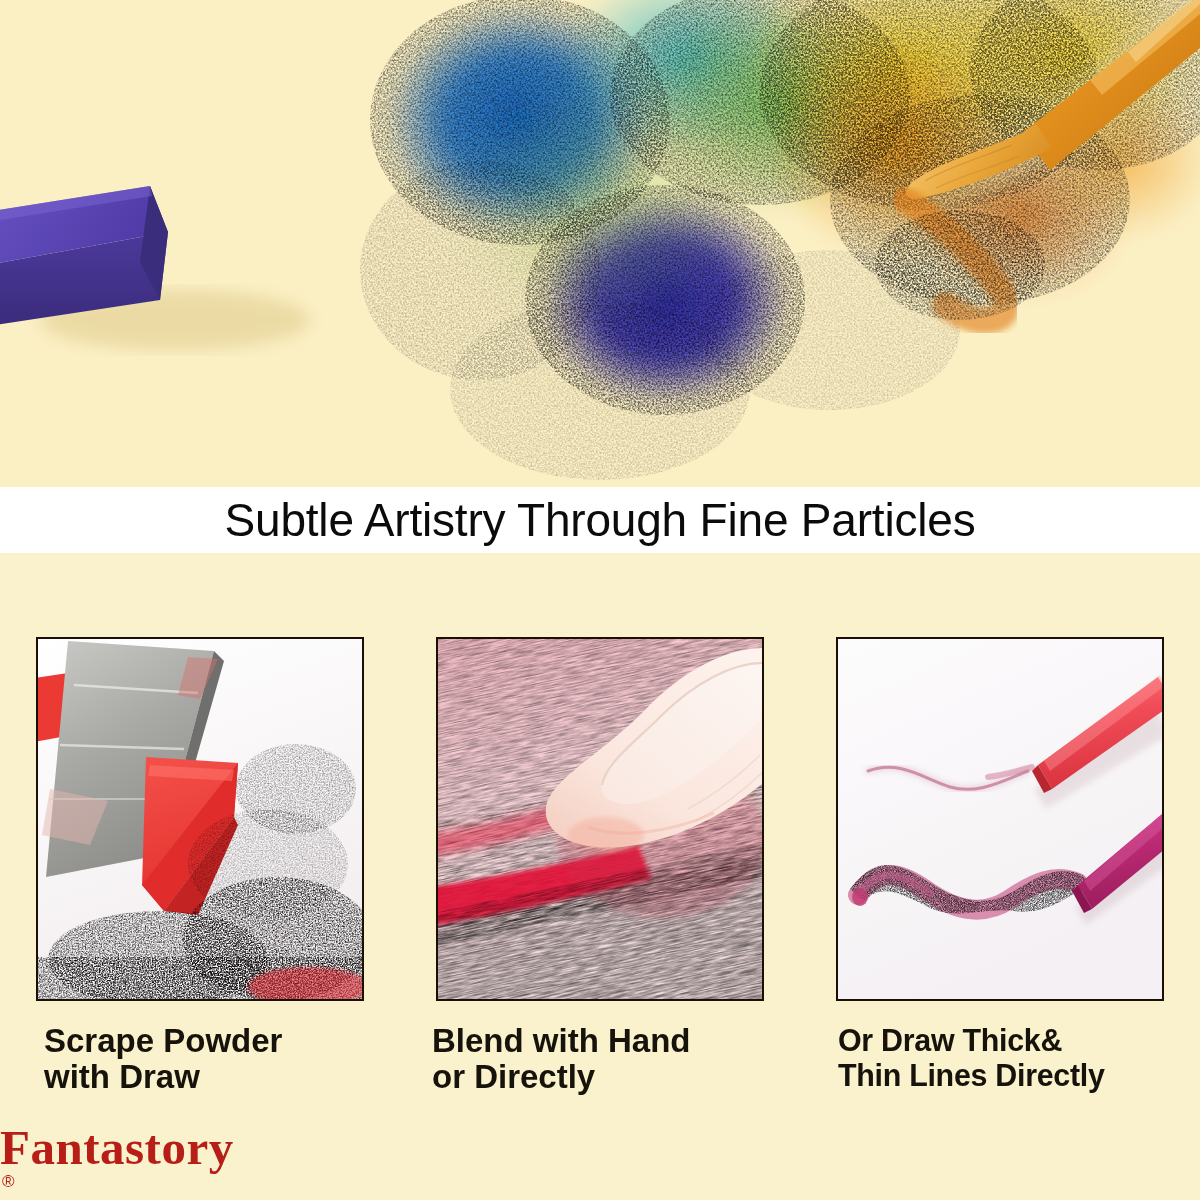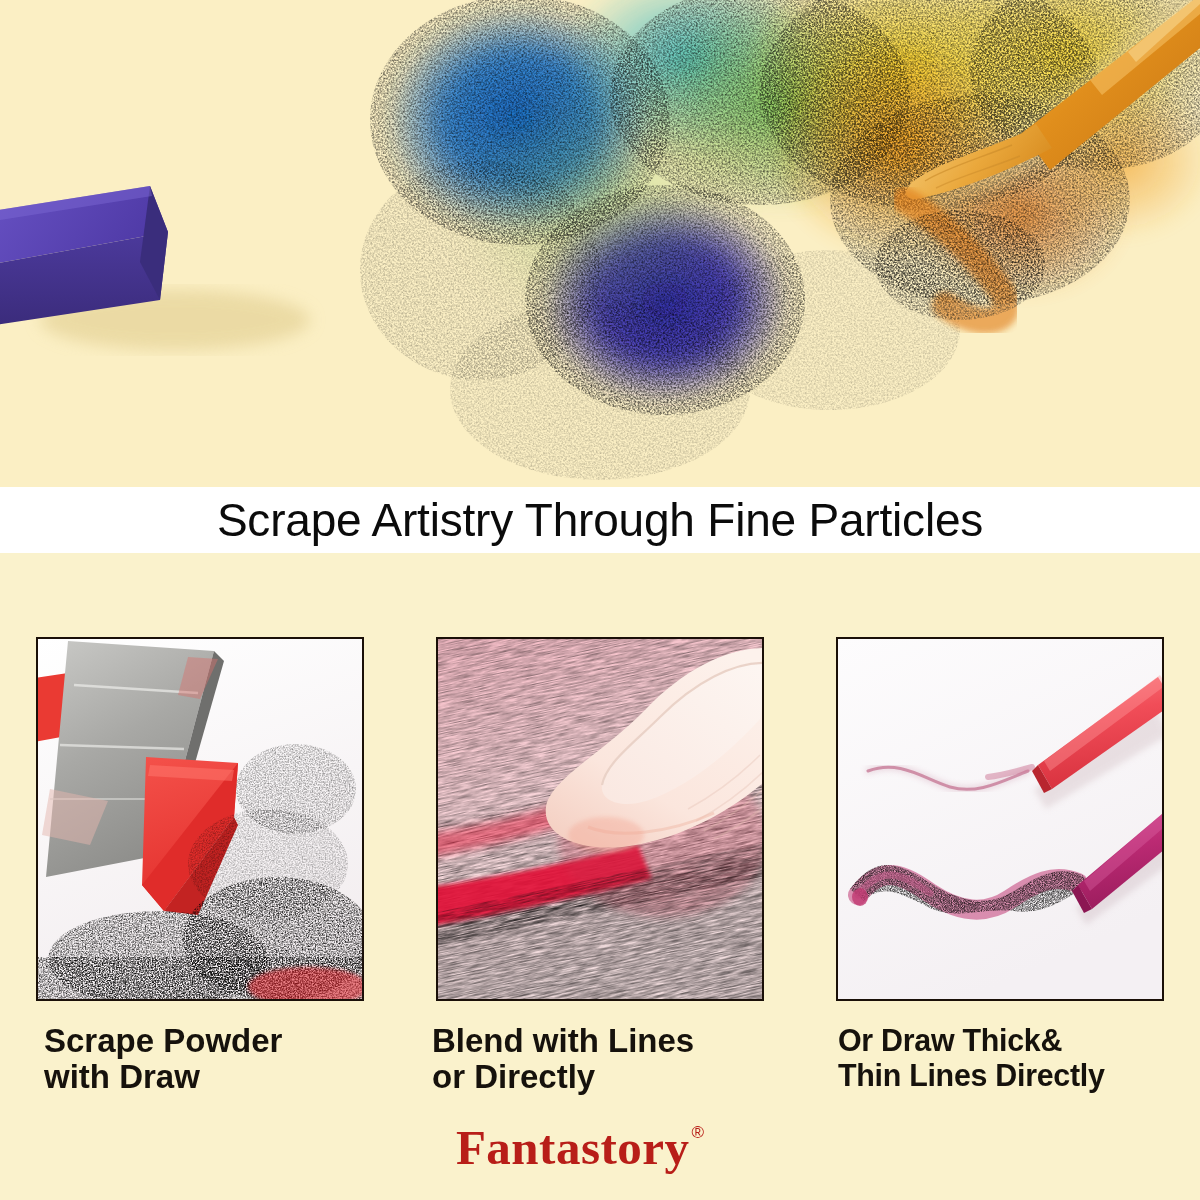--- a/index.html
+++ b/index.html
@@ -45,21 +45,21 @@
     font-family:"Liberation Sans",sans-serif;
   }
   .caption .l2{display:block;}
   .caption.c1{left:44px;}
   .caption.c2{left:432px;}
   .caption.c3{left:838px;font-size:32px;transform:scaleX(.95);transform-origin:left top;letter-spacing:-0.3px;}
 
   
   .logo-wrap{
     position:absolute;left:0;top:570px;width:1160px;
-    display:flex;align-items:flex-start;justify-content:center;
+    display:flex;align-items:flex-start;justify-content:center;flex-direction:column;
   }
   .logo{
     font-family:"Liberation Serif",serif;
     font-weight:700;font-size:49px;color:#b81e18;letter-spacing:0.5px;line-height:1;
   }
   .logo-r{
     font-family:"Liberation Sans",sans-serif;
     font-size:17px;color:#b81e18;vertical-align:super;margin-left:2px;font-weight:400;
   }
 </style>
@@ -194,21 +194,21 @@
 
         <g opacity=".8">
           <path d="M 905 200 C 930 215 960 240 985 270 C 1000 288 1010 300 1005 312 C 995 328 965 320 945 305" stroke="#e07a18" stroke-width="26" fill="none" stroke-linecap="round" filter="url(#soft3)" opacity=".75"></path>
           <ellipse cx="960" cy="265" rx="85" ry="55" fill="#e2761a" filter="url(#speck)" opacity=".85"></ellipse>
         </g>
       </g>
     </svg>
   </div>
 
   <div class="title-band">
-    <h1>Scrape Artistry Through Fine Particles</h1>
+    <h1>Subtle Artistry Through Fine Particles</h1>
   </div>
 
   <div class="lower">
 
     <div class="panels">
 
       <div class="panel">
         <svg viewBox="0 0 324 360" preserveAspectRatio="xMidYMid slice">
           <defs>
             <linearGradient id="p1paper" x1="0" y1="0" x2="0.3" y2="1">
@@ -398,21 +398,21 @@
         </svg>
       </div>
     </div>
 
     <div class="captions">
       <div class="caption c1">
         <span class="l1">Scrape Powder</span>
         <span class="l2">with Draw</span>
       </div>
       <div class="caption c2">
-        <span class="l1">Blend with Lines</span>
+        <span class="l1">Blend with Hand</span>
         <span class="l2">or Directly</span>
       </div>
       <div class="caption c3">
         <span class="l1">Or Draw Thick&amp;</span>
         <span class="l2">Thin Lines Directly</span>
       </div>
     </div>
 
     <div class="logo-wrap">
       <span class="logo">Fantastory</span>

